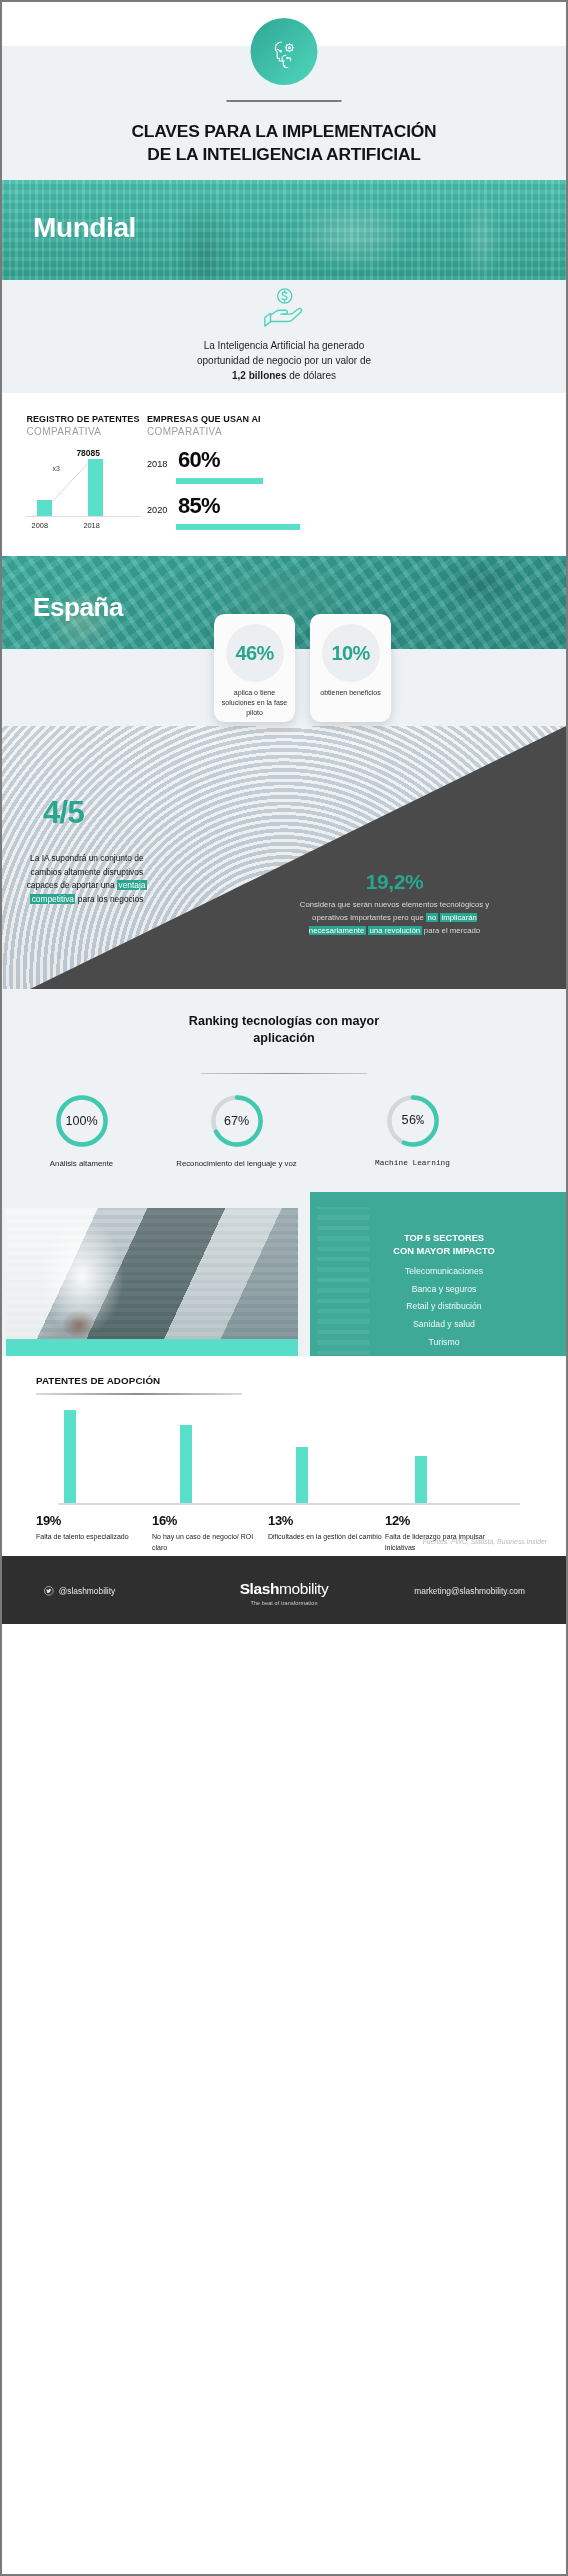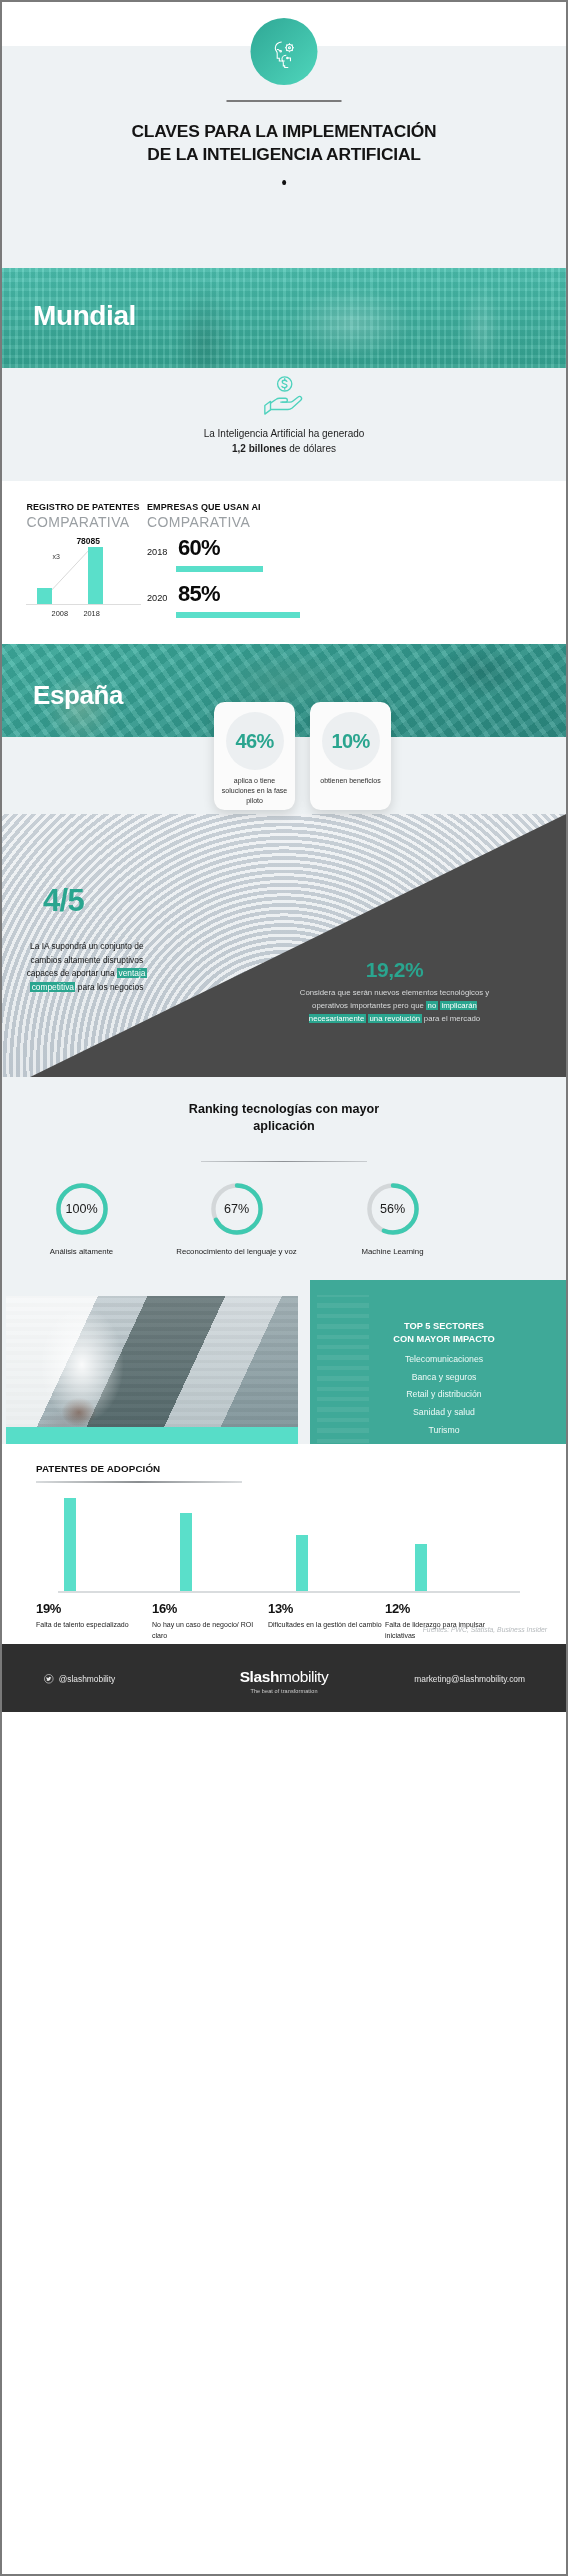--- a/index.html
+++ b/index.html
@@ -18,21 +18,21 @@
     border-right: 2.2px solid #7a7a7a;
     border-top: 2.2px solid #7a7a7a;
     border-bottom: 2.2px solid #7a7a7a;
   }
   .sec { position: relative; width: 564px; }
 
   
   #s-header {
     background: #eef2f4;
     padding-top: 16px;
-    height: 266px;
+    height: 178px;
     position: relative;
   }
   #header-white-strip {
     position: absolute; left: 0; top: 0; width: 100%; height: 44px;
     background: #ffffff;
   }
   #brain-badge {
     position: absolute;
     left: 50%; top: 16.3px;
     transform: translateX(-50%);
@@ -107,21 +107,21 @@
   
   #s-charts {
     background: #ffffff;
     height: 163px;
     position: relative;
   }
   .ct-title {
     font-size: 9px; font-weight: 800; color: #111; letter-spacing: 0.1px;
   }
   .ct-sub {
-    font-size: 14px; color: #9a9fa3; letter-spacing: 0.4px; margin-top: 1.5px;
+    font-size: 10px; color: #9a9fa3; letter-spacing: 0.4px; margin-top: 1.5px;
   }
   #patents-block { position:absolute; left: 24.4px; top: 21px; width: 118px; }
   #patents-plot { position: absolute; left: 24.4px; top: 59px; width: 118px; height: 78px; }
   #bar-2008 {
     position:absolute; left: 10.4px; bottom: 13.3px;
     width: 15px; height: 16.3px; background:#5adfca;
   }
   #bar-2018 {
     position:absolute; left: 62px; bottom: 13.3px;
     width: 15px; height: 58px; background:#5adfca;
@@ -132,21 +132,21 @@
   #bar-value {
     position:absolute; left: 50px; top: -4.4px;
     font-size: 8.5px; font-weight: 800; color:#111;
   }
   #arrow-x3 {
     position:absolute; left: 21px; top:6px; width: 46px; height: 49px;
   }
   #x3-label {
     position:absolute; left: 26px; top: 13.3px; font-size: 7px; color:#3a3a3a;
   }
-  #lbl-2008 { position:absolute; left: 5.2px; bottom: 0; font-size: 7.4px; color:#2a2a2a;margin-left:20px; }
+  #lbl-2008 { position:absolute; left: 5.2px; bottom: 0; font-size: 7.4px; color:#2a2a2a; }
   #lbl-2018 { position:absolute; left: 57px; bottom: 0; font-size: 7.4px; color:#2a2a2a; }
 
   #companies-block { position:absolute; left: 145px; top: 21px; width: 148px; }
   .co-row { position:absolute; left: 145px; width: 129px; }
   .co-year {
     position:absolute; left: 0; top: 8.1px; font-size: 9.2px; color:#131313; font-weight:400;
   }
   .co-pct {
     position:absolute; left: 31px; top: -4.4px; font-size: 22px; font-weight: 800; color:#0a0a0a;
     letter-spacing:-0.7px;
@@ -250,21 +250,21 @@
     position:absolute; left:0; top: 24px; width:100%; text-align:center;
     font-size: 12.6px; font-weight: 800; color:#111; line-height:1.35;
   }
   #rank-rule {
     position:absolute; left: 50%; top: 84px; transform:translateX(-50%);
     width: 166px; height: 1.2px; background: linear-gradient(90deg,#c9cdd0,#8e9296,#c9cdd0);
   }
   .donut-item { position:absolute; top: 104px; width: 141px; text-align:center; }
   #donut-1 { left: 9px; }
   #donut-2 { left: 164px; }
-  #donut-3 { left: 320px; }
+  #donut-3 { left: 340px; font-family: Liberation Mono, monospace; }
   .donut-wrap {
     position:relative; width: 56px; height: 56px; margin: 0 auto;
     display:flex; align-items:center; justify-content:center;
   }
   .donut-txt { position:absolute; font-size: 12.6px; color:#1b1b1b; }
   .donut-cap {
     margin-top: 9px; font-size: 7.8px; line-height:1.45; color:#222;
   }
 
   
@@ -389,20 +389,21 @@
         <circle cx="33" cy="14" r="10"></circle>
         <path d="M36 10.4c-.7-1-2-1.6-3.3-1.6-1.9 0-3.2 1-3.2 2.4 0 1.5 1.3 2.1 3.2 2.6 2.2.5 3.5 1.3 3.5 2.9 0 1.5-1.5 2.5-3.5 2.5-1.5 0-2.9-.6-3.6-1.7"></path>
         <path d="M33 6.6v1.8M33 19.6v1.8"></path>
         <path d="M13 41l8-5.4c1.4-1 3-1.4 4.6-1.4h8.2c1.6 0 2.9 1.2 2.9 2.7s-1.3 2.7-2.9 2.7h-6.4"></path>
         <path d="M29.5 39.6h11c1.5 0 3-.5 4.2-1.5l7.2-5.8c1.3-1.1 3.2-.9 4.2.4 1 1.3.8 3.1-.5 4.2L43.5 47.8c-1.7 1.4-3.8 2.2-6 2.2H13"></path>
         <path d="M13 38.5L5 44.5v12l8-6z"></path>
       </svg>
     </div>
     <div id="mundial-stat">
       <div>La Inteligencia Artificial ha generado</div>
+      <div>oportunidad de negocio por un valor de</div>
       <div>
         <b>1,2 billones</b><span> de dólares</span>
       </div>
     </div>
   </section>
 
   <section class="sec" id="s-charts">
 
     <div id="patents-block">
       <div class="ct-title">REGISTRO DE PATENTES</div>

